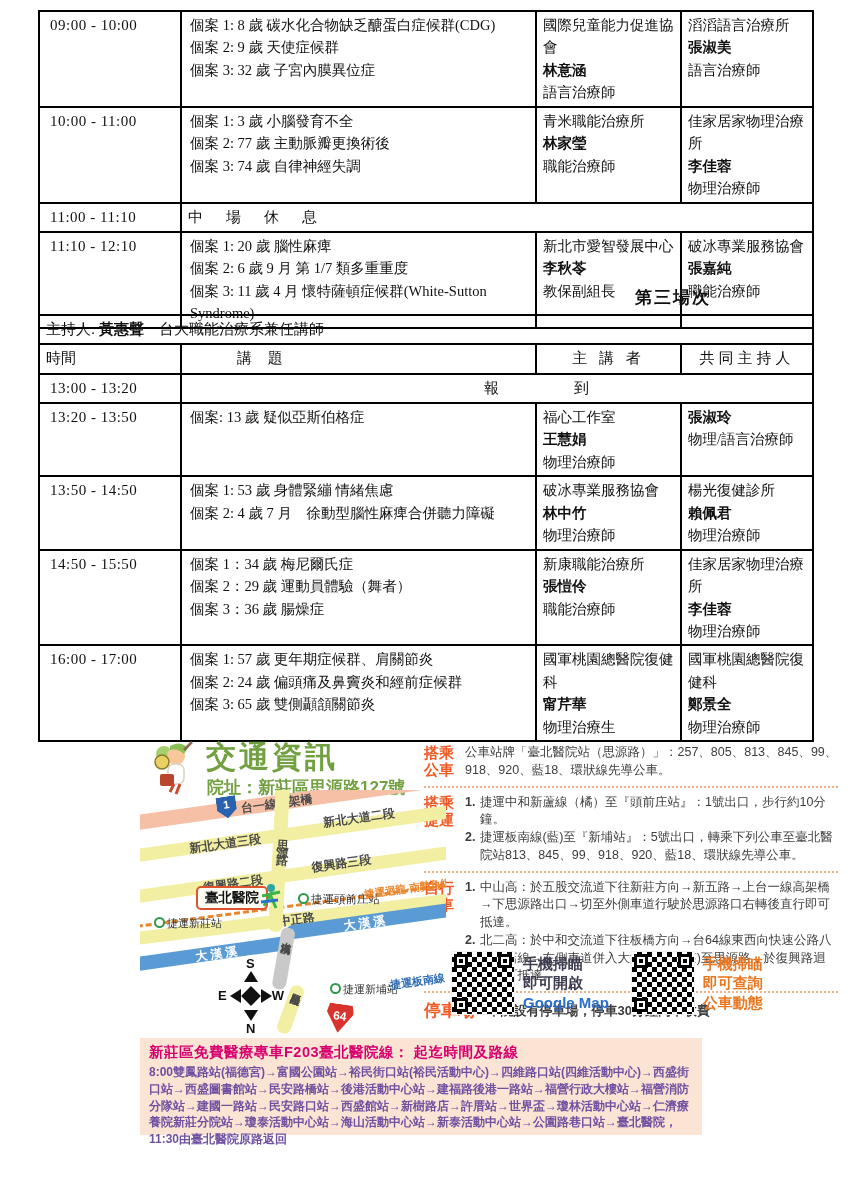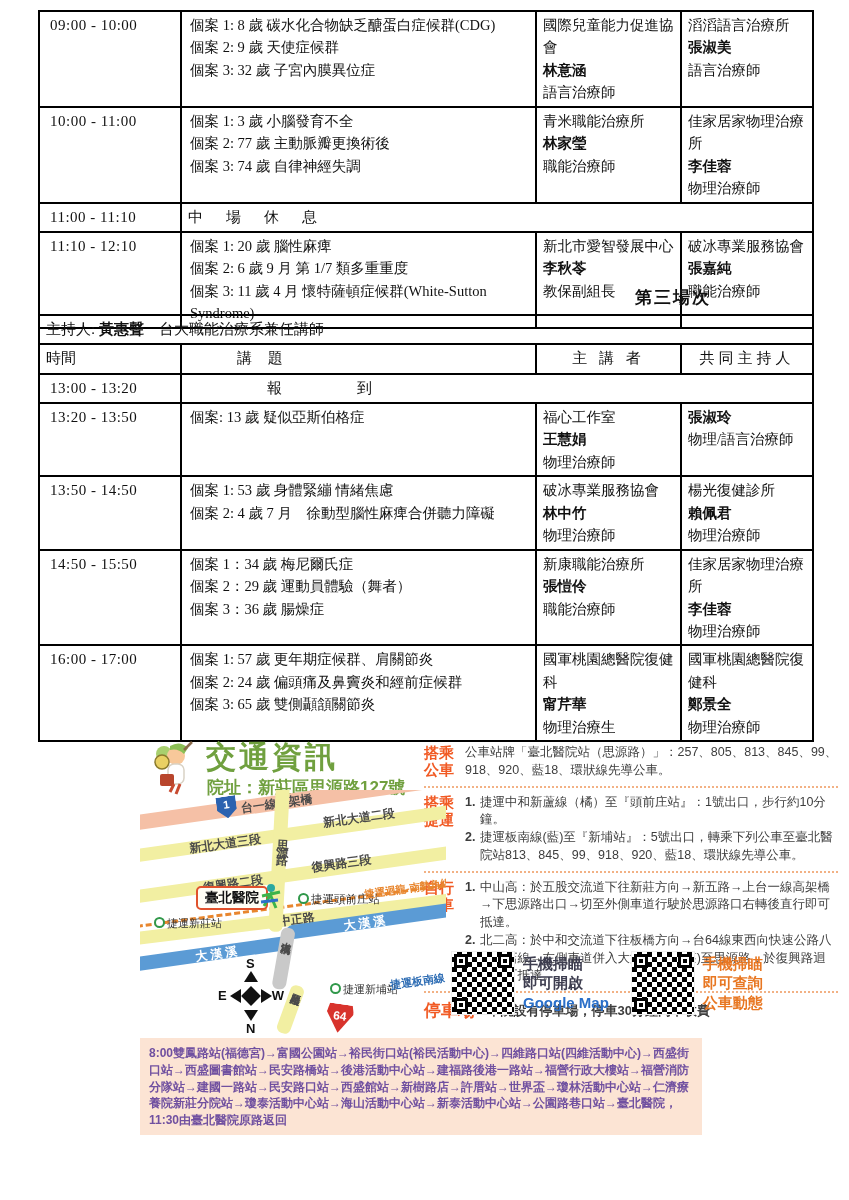--- a/index.html
+++ b/index.html
@@ -12,21 +12,21 @@
   .sched col.c1{width:142px}.sched col.c2{width:355px}.sched col.c3{width:145px}.sched col.c4{width:132px}
   td.tc{font-size:15px;white-space:nowrap;padding-left:10px;letter-spacing:.5px;}
   td.topic{padding-left:8px;}
   .nm{font-weight:bold;}
   td.brk{letter-spacing:4px;font-size:15px;}
   td.daterow{text-align:center;font-size:20px;letter-spacing:2px;vertical-align:middle;}
   td.hostrow{font-size:15px;}
   td.hd{font-size:15px;}
   td.hd.cen{text-align:center;letter-spacing:4px;}
   td.hd.t2h{padding-left:55px;letter-spacing:6px;}
-  td.reg{padding-left:85px;font-size:15px;}
+  td.reg{padding-left:85px;font-size:15px;text-align:center;}
   .sect-title{position:absolute;top:286px;left:0;width:711px;text-align:right;
               font-size:17px;font-weight:bold;letter-spacing:2px;}
   
   .sans{font-family:"Liberation Sans","DejaVu Sans",sans-serif;}
   .tr-title{position:absolute;left:206px;top:737px;font-size:30px;font-weight:bold;color:#70a03f;
             letter-spacing:3px;}
   .tr-addr{position:absolute;left:207px;top:776px;font-size:17px;font-weight:bold;color:#70a03f;}
   .illus{position:absolute;left:150px;top:740px;}
   .tcol{position:absolute;left:424px;top:744px;width:414px;}
   .tblock{display:flex;gap:7px;}
@@ -337,20 +337,21 @@
       <span class="fp c"></span>
     </div>
     <div class="qrtx org">
       <div>手機掃瞄</div>
       <div>即可查詢</div>
       <div>公車動態</div>
     </div>
   </div>
 
   <div class="shuttle sans">
+    <div class="st">新莊區免費醫療專車F203臺北醫院線： 起迄時間及路線</div>
     <div class="sb">8:00雙鳳路站(福德宮)→富國公園站→裕民街口站(裕民活動中心)→四維路口站(四維活動中心)→西盛街口站→西盛圖書館站→民安路橋站→後港活動中心站→建福路後港一路站→福營行政大樓站→福營消防分隊站→建國一路站→民安路口站→西盛館站→新樹路店→許厝站→世界盃→瓊林活動中心站→仁濟療養院新莊分院站→瓊泰活動中心站→海山活動中心站→新泰活動中心站→公園路巷口站→臺北醫院，11:30由臺北醫院原路返回</div>
   </div>
 
   <div class="map">
 
     <div class="band" style="left:-10px;top:26px;width:330px;height:15px;background:#f5c0a6;transform:rotate(-8deg);">
       <div class="sh1" style="left:88px;top:-6px;">1</div>
       <span class="blb" style="left:112px;top:0px;">台一線高架橋</span>
     </div>
 

